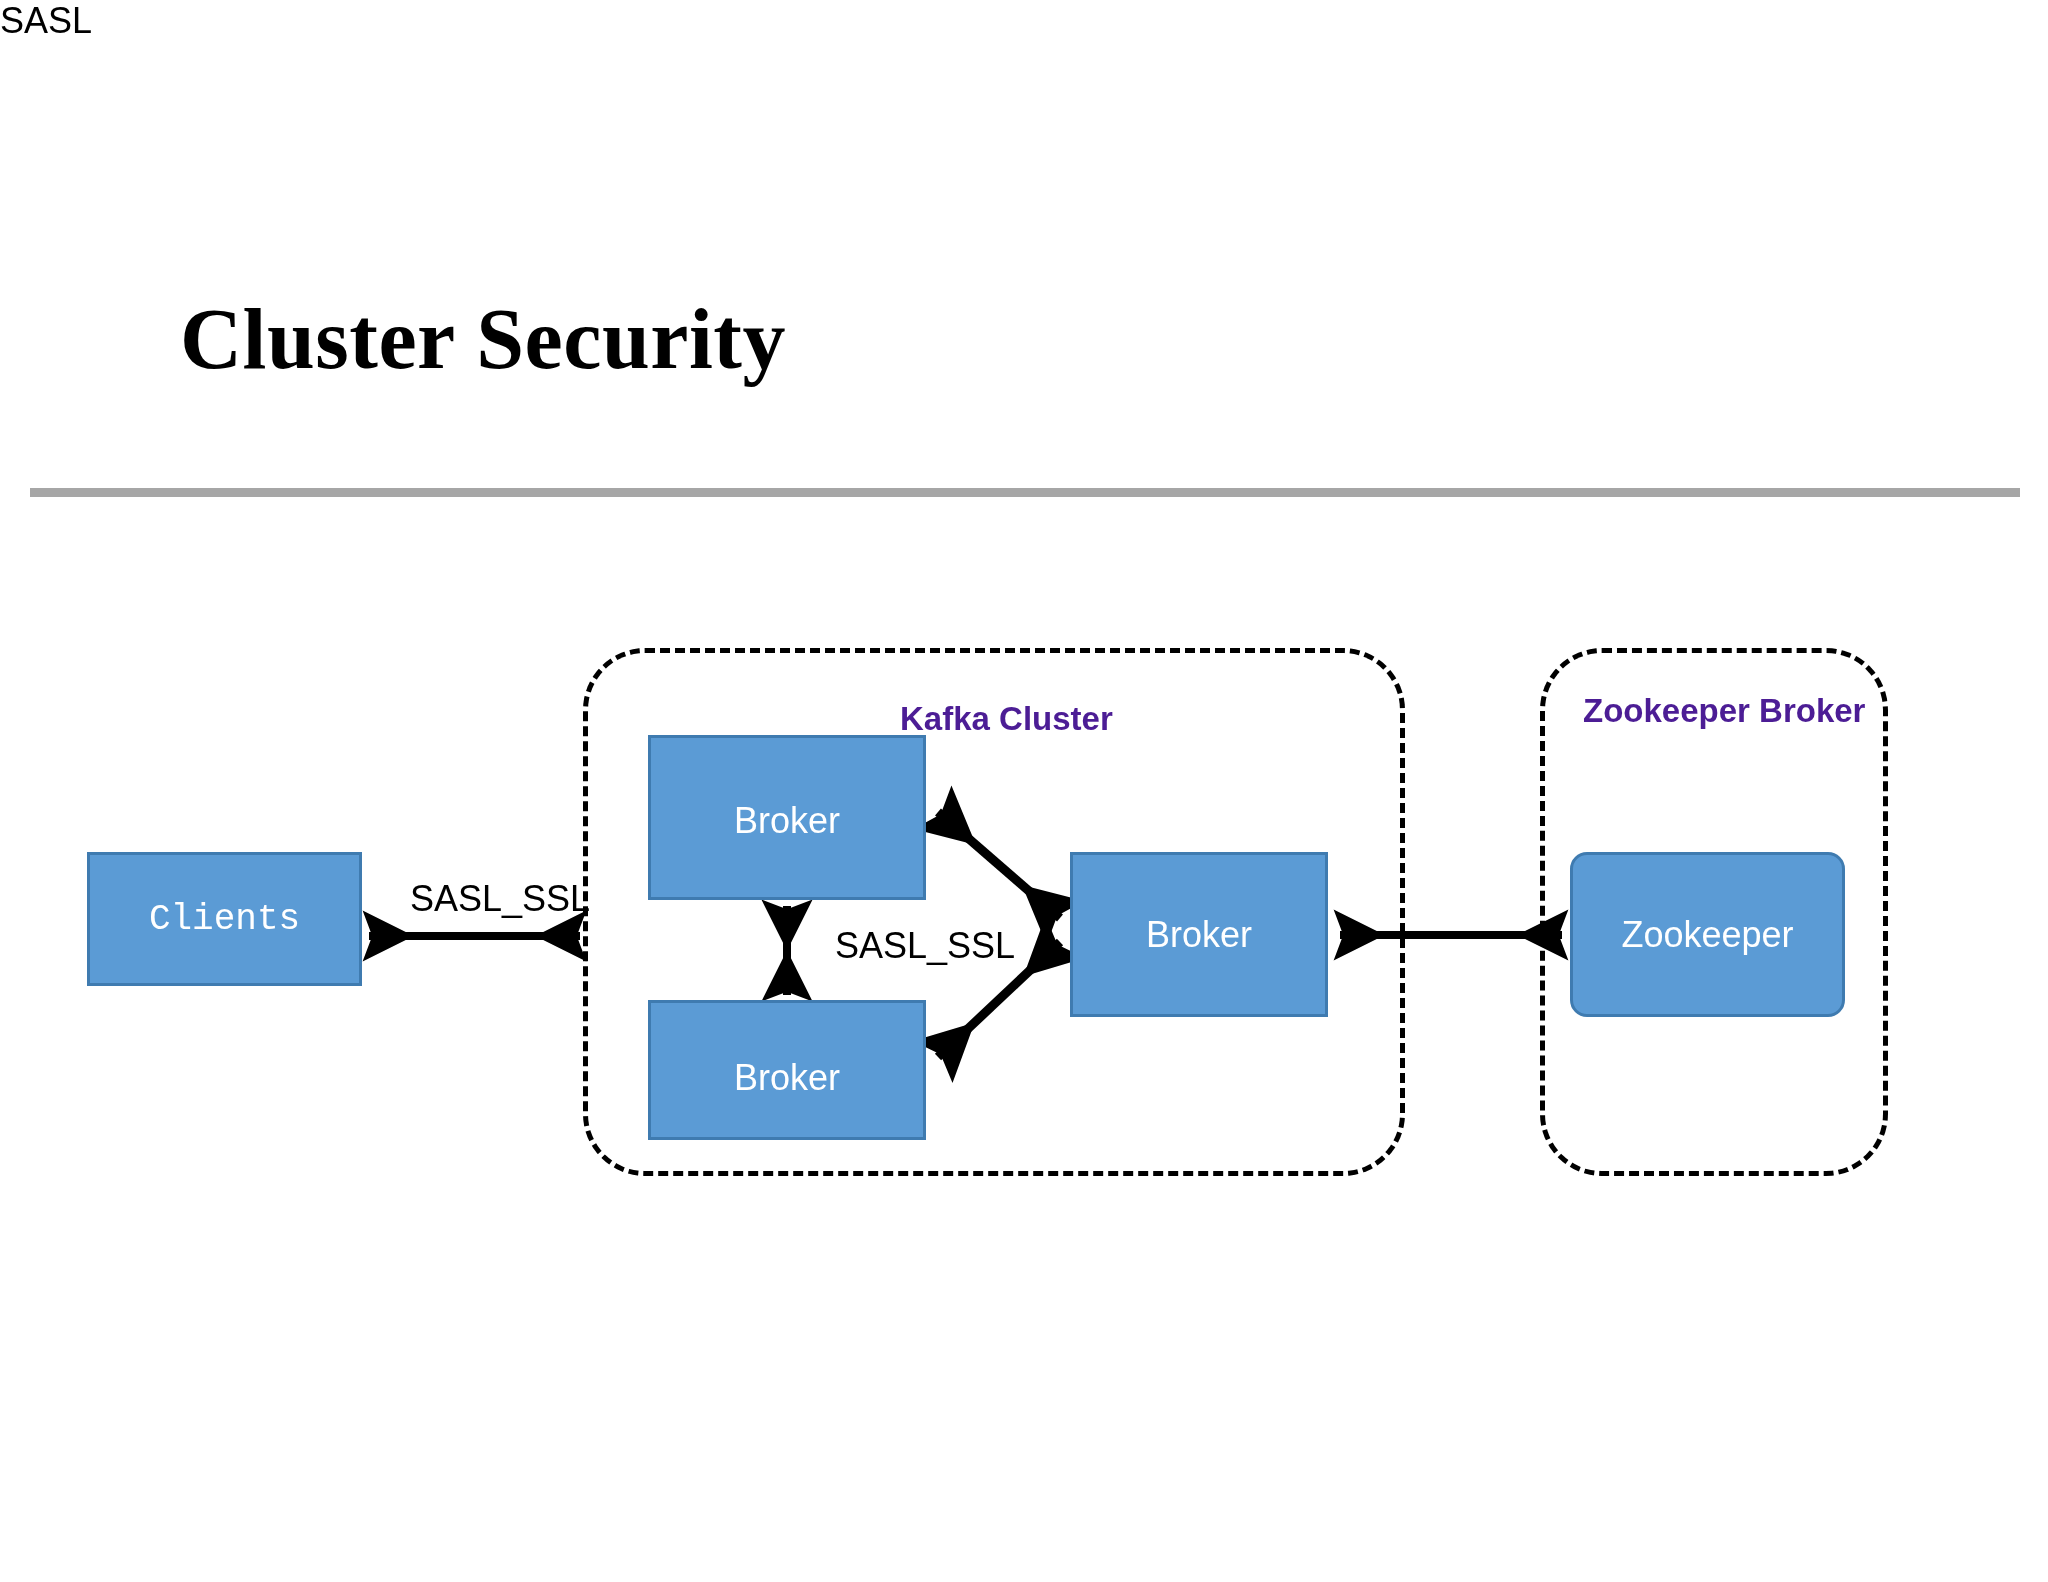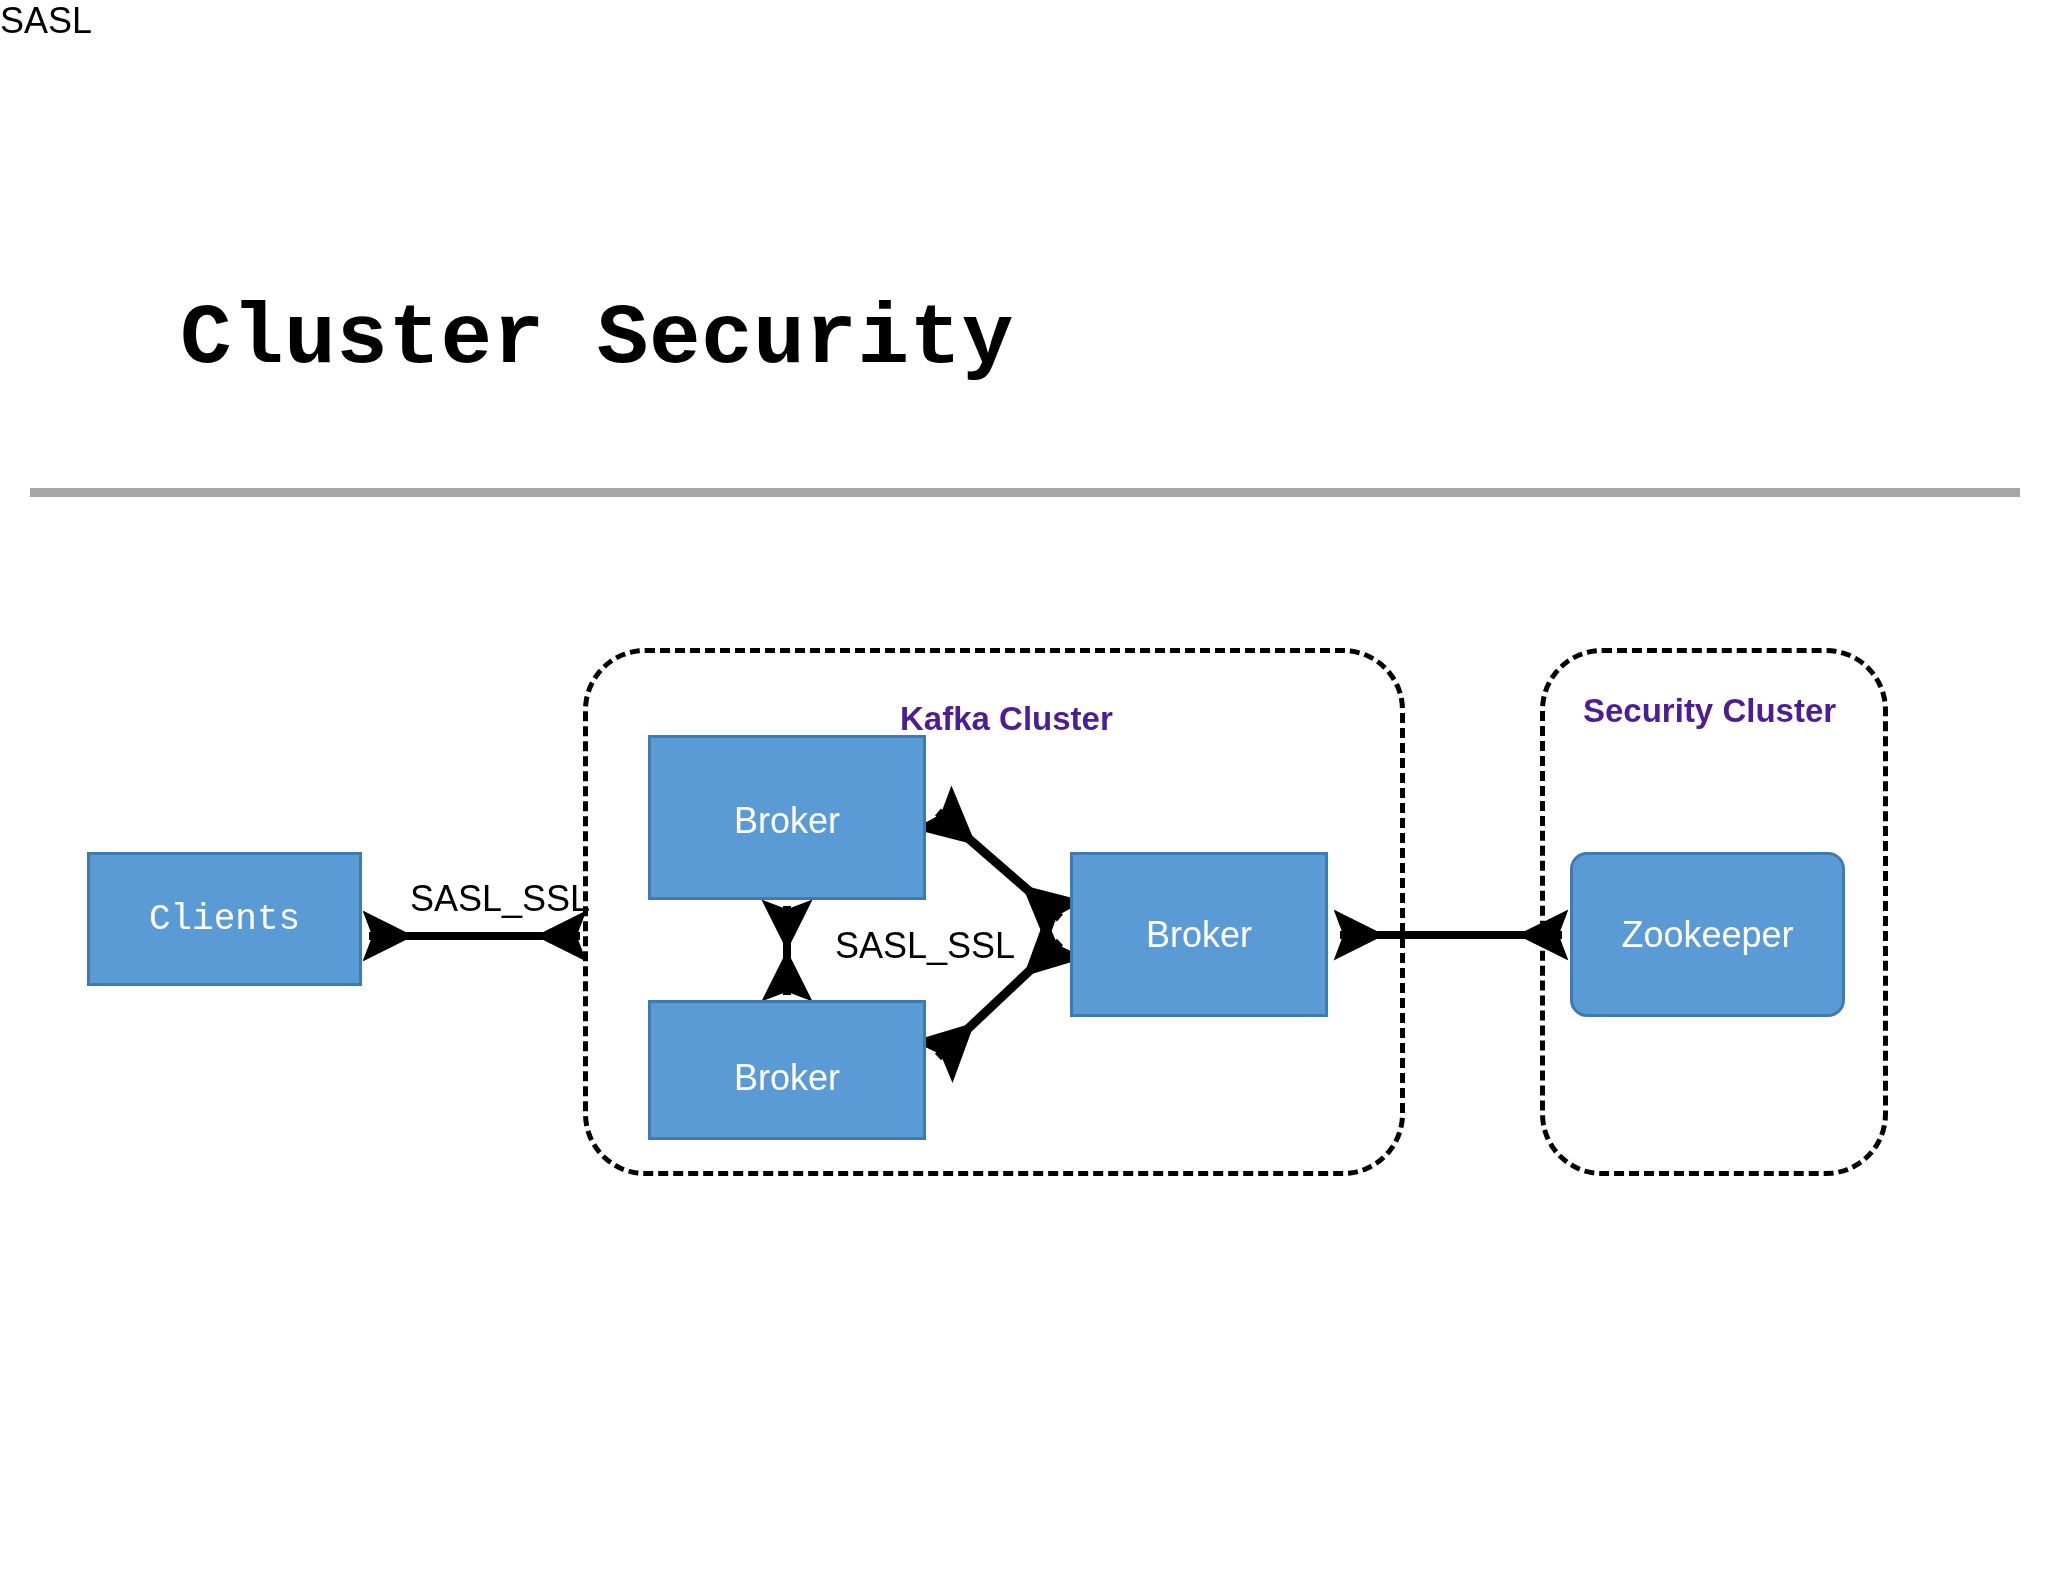--- a/index.html
+++ b/index.html
@@ -14,21 +14,21 @@
     background: #ffffff;
     overflow: hidden;
     font-family: "Liberation Sans", sans-serif;
   }
 
   
   #slide-title {
     position: absolute;
     left: 180px;
     top: 294px;
-    font-family: Liberation Mono, monospace;
+    font-family: Liberation Serif, serif;
     font-weight: 700;
     font-size: 86px;
     line-height: 1.05;
     color: #000000;
     letter-spacing: 0.5px;
     white-space: nowrap;
   }
 
   
   #title-divider {
@@ -114,21 +114,21 @@
 <div id="slide">
 
   <div id="slide-title">Cluster Security</div>
 
   <div id="title-divider"></div>
 
   <div id="kafka-cluster-box" class="cluster-box"></div>
   <div id="zookeeper-cluster-box" class="cluster-box"></div>
 
   <div id="kafka-cluster-label" class="cluster-label">Kafka Cluster</div>
-  <div id="zookeeper-cluster-label" class="cluster-label">Security Cluster</div>
+  <div id="zookeeper-cluster-label" class="cluster-label">Zookeeper Broker</div>
 
   <svg id="arrow-layer" viewBox="0 0 2048 1582" xmlns="http://www.w3.org/2000/svg">
     <defs>
       <marker id="head-start" markerWidth="7" markerHeight="7" refX="5.6" refY="3.2" orient="auto-start-reverse" markerUnits="strokeWidth">
         <path d="M0,3.2 L6.4,0 L5.2,3.2 L6.4,6.4 Z" fill="#000000"></path>
       </marker>
       <marker id="head-end" markerWidth="7" markerHeight="7" refX="5.6" refY="3.2" orient="auto" markerUnits="strokeWidth">
         <path d="M0,3.2 L6.4,0 L5.2,3.2 L6.4,6.4 Z" fill="#000000"></path>
       </marker>
     </defs>

